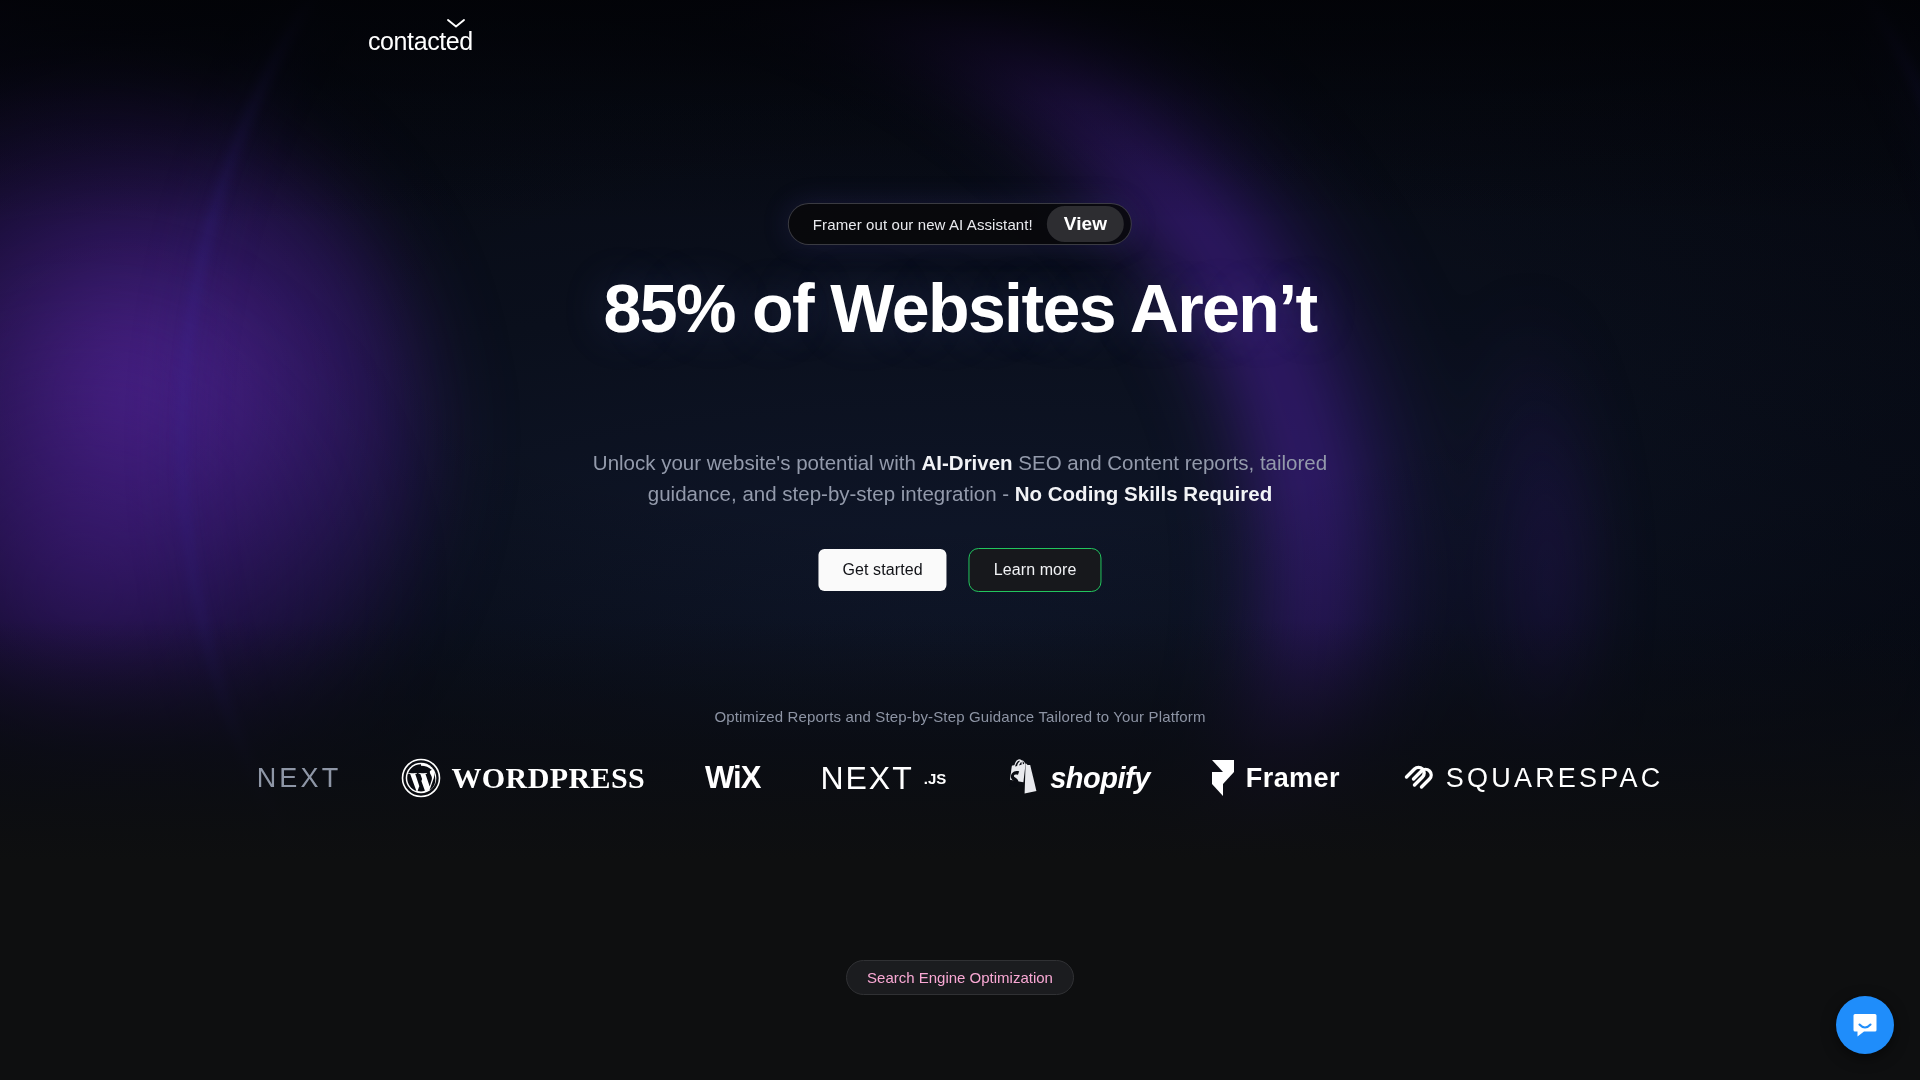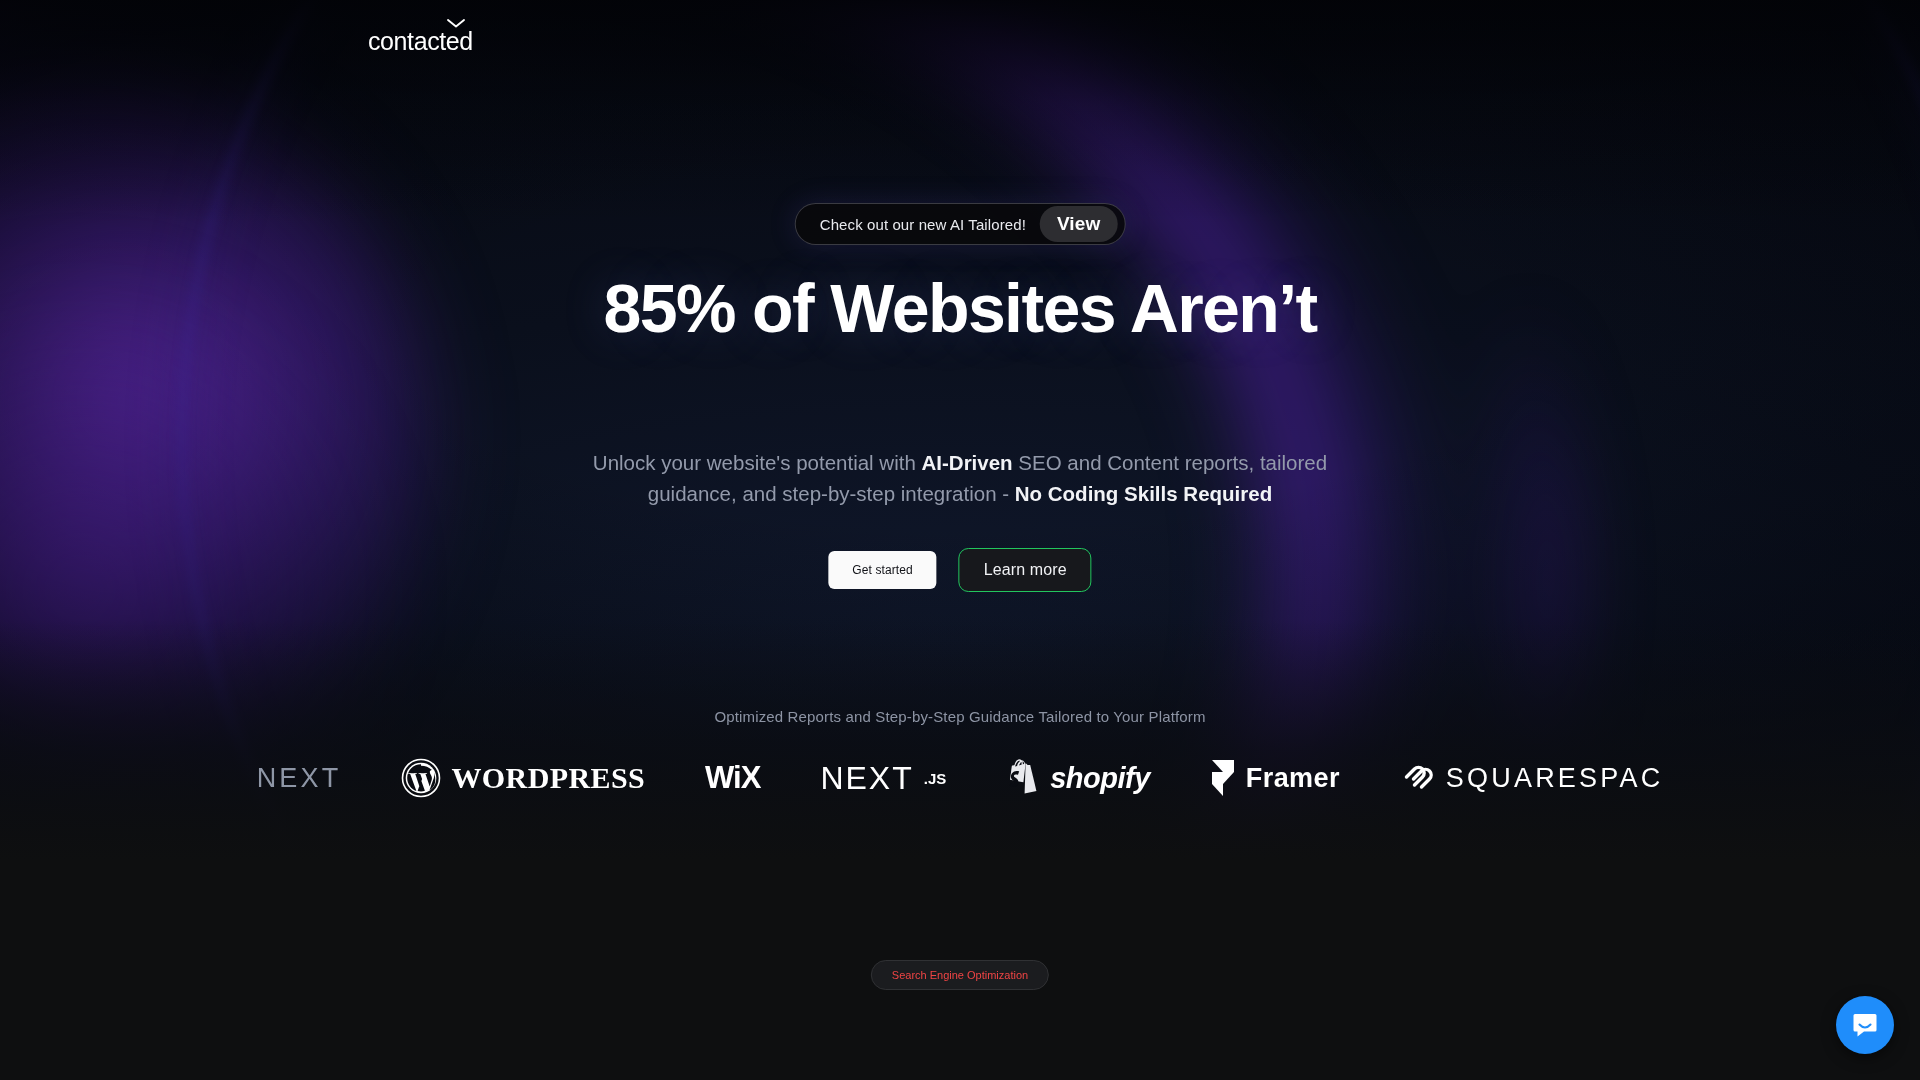--- a/index.html
+++ b/index.html
@@ -139,21 +139,21 @@
     width:810px;
     color:#939aab; font-size:20.5px; line-height:1.5; letter-spacing:0;
   }
   .sub b{ color:#f2f3f6; font-weight:600; }
 
   .ctas{
     position:absolute; left:50%; transform:translateX(-50%); top:548px;
     display:flex; gap:22px; align-items:center;
   }
   .btn-primary{
-    background:#fafafa; color:#111217; font-size:12px; font-weight:500;
+    background:#fafafa; color:#111217; font-size:16px; font-weight:500;
     border:none; border-radius:6px; padding:12px 24px; cursor:pointer;
     letter-spacing:.1px;
   }
   .btn-secondary{
     background:#17181c; color:#f1f2f5; font-size:16px; font-weight:500;
     border:1px solid #22c55e; border-radius:10px; padding:12px 24px; cursor:pointer;
     letter-spacing:.1px;
   }
 
   .logos-caption{
@@ -178,21 +178,21 @@
 
   
   .lower{
     position:absolute; left:0; top:860px; width:1920px; height:220px;
     background:#0e0f10;
   }
   .section-pill{
     position:absolute; left:50%; transform:translateX(-50%); top:100px;
     padding:8px 20px; border-radius:999px;
     background:#1b1c1f; border:1px solid #303134;
-    color:#ef4444; font-size:11px; white-space:nowrap; cursor:pointer;
+    color:#f9a8d4; font-size:15px; white-space:nowrap; cursor:pointer;
   }
 
   
   .chat-fab{
     position:absolute; right:26px; bottom:26px;
     width:58px; height:58px; border-radius:50%;
     background:#1f8dfb;
     display:flex; align-items:center; justify-content:center;
     cursor:pointer; z-index:60;
     box-shadow:0 4px 14px rgba(0,0,0,0.5);
@@ -218,21 +218,21 @@
         <svg class="logo-chev" viewBox="0 0 18 9">
           <path d="M1 1 L9 7.6 L17 1" fill="none" stroke="#ffffff" stroke-width="1.9" stroke-linecap="round" stroke-linejoin="round"></path>
         </svg>
       </div>
     </div>
   </div>
 
   <div class="hero-content">
 
     <div class="announce">
-      <span class="announce-text">Check out our new AI Tailored!</span>
+      <span class="announce-text">Framer out our new AI Assistant!</span>
       <button class="announce-btn">View</button>
     </div>
 
     <h1 class="headline">
       <span>85% of Websites Aren’t</span><br>
     </h1>
 
     <p class="sub">
       <span>Unlock your website's potential with </span><b>AI-Driven</b><span> SEO and Content reports, tailored guidance, and step-by-step integration - </span><b>No Coding Skills Required</b>
     </p>

